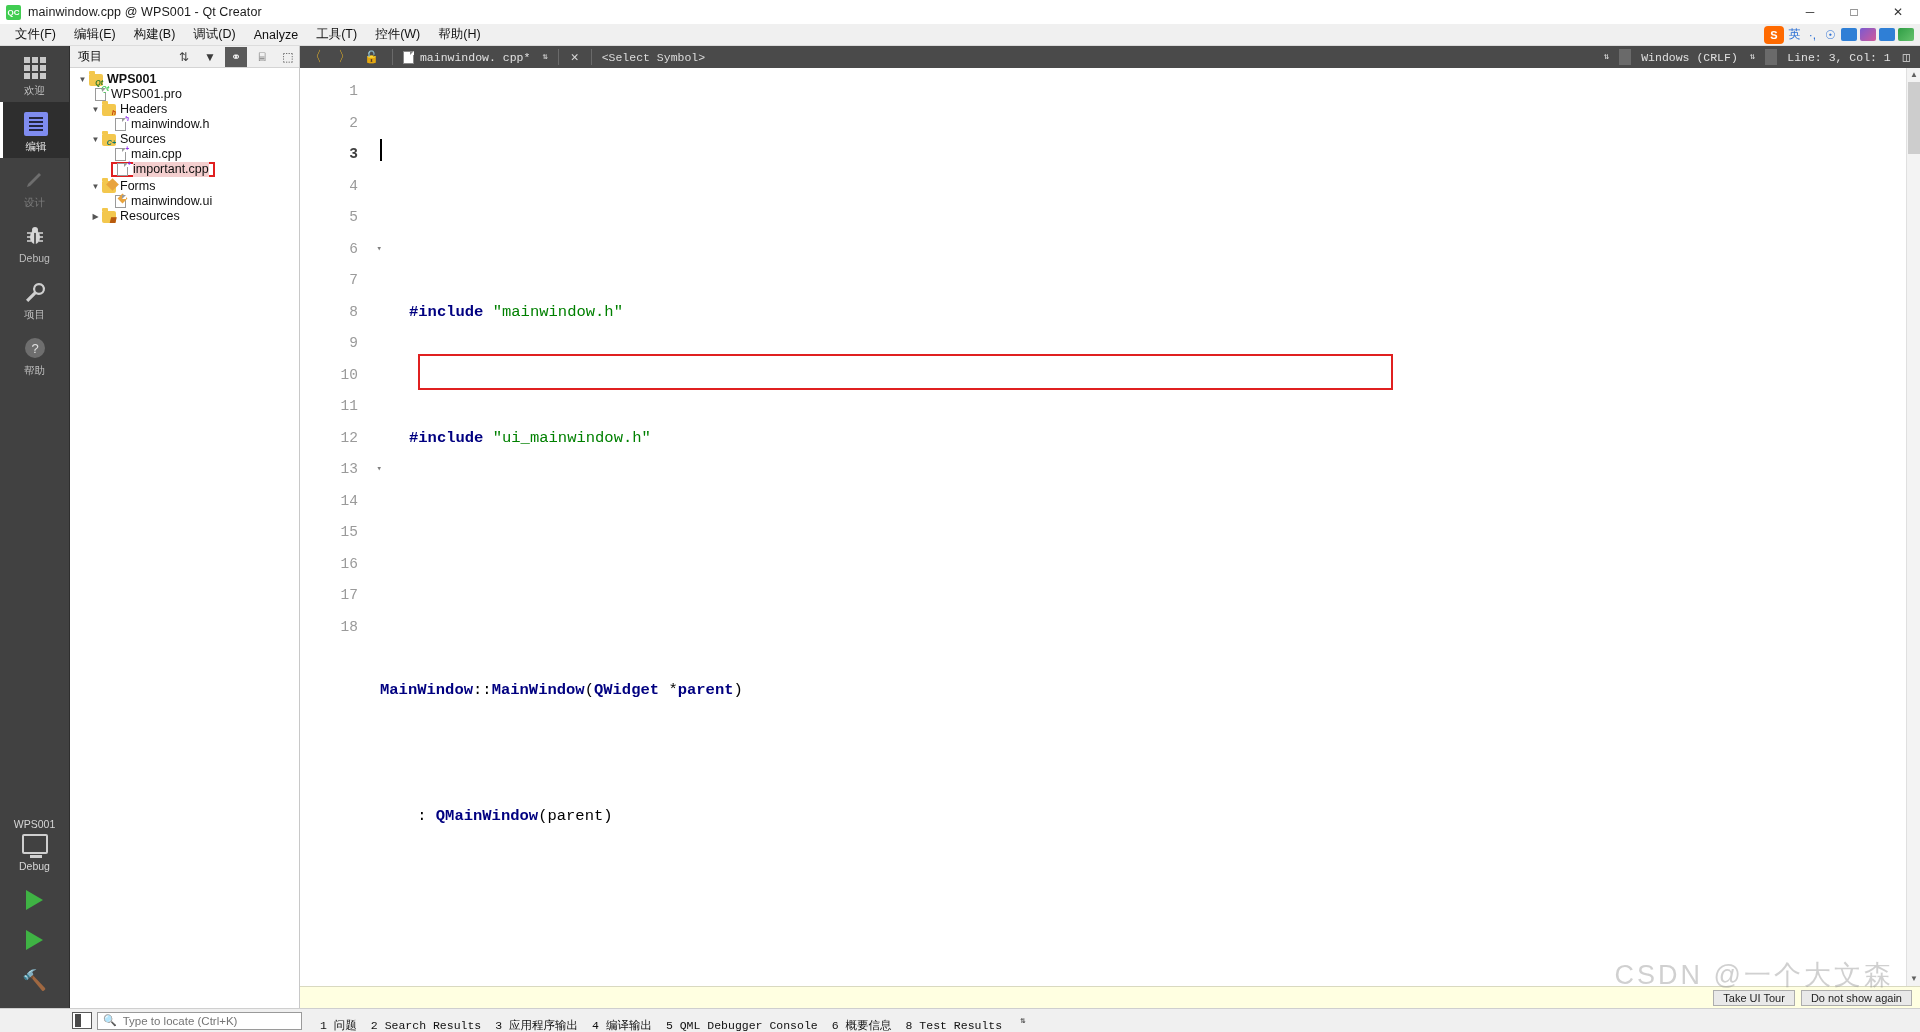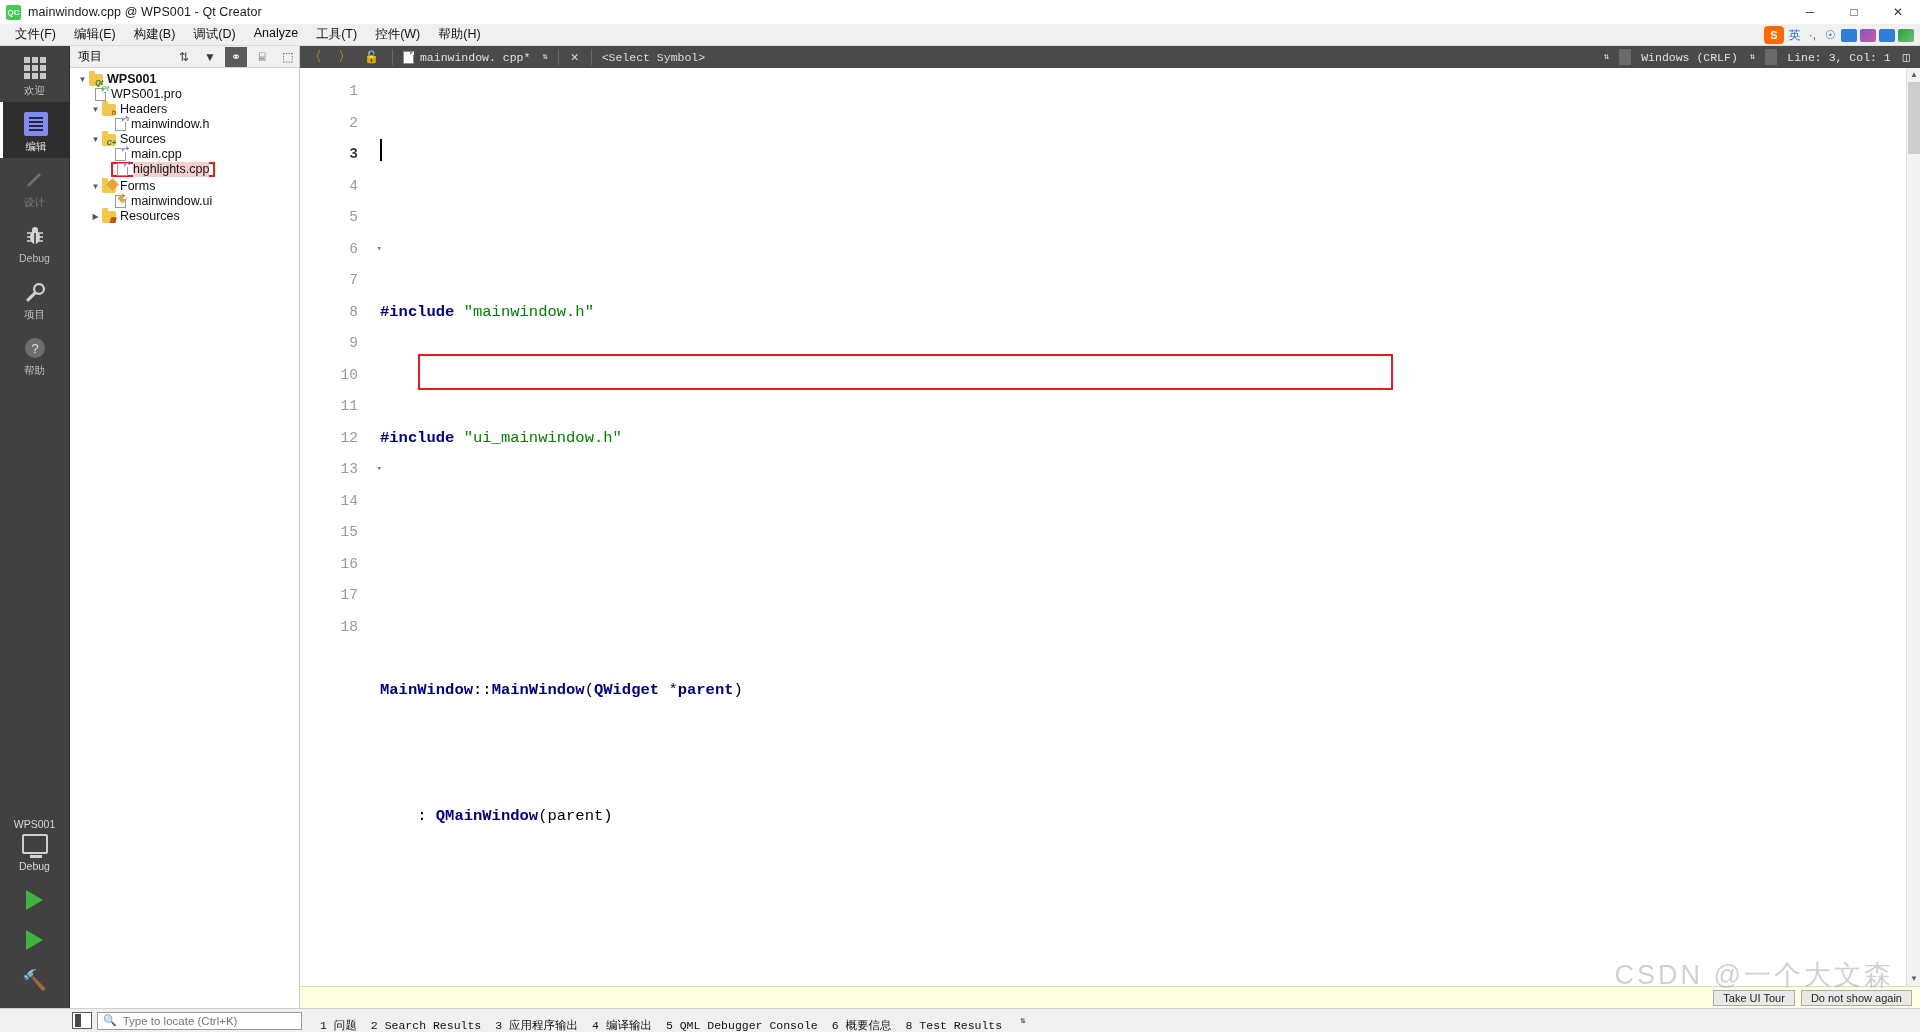--- a/index.html
+++ b/index.html
@@ -32,21 +32,21 @@
   }
   .title-text { font-size: 12.5px; color: #1a1a1a; letter-spacing: .1px; }
   .win-controls { margin-left: auto; display: flex; height: 24px; }
   .win-btn {
     width: 44px; height: 24px; display: flex; align-items: center;
     justify-content: center; color: #333; font-size: 12px;
   }
 
   
   .menubar {
-    height: 14px; background: #f0f0f0; display: flex; align-items: flex-start;
+    height: 14px; background: #f0f0f0; display: flex; align-items: center;
     padding-left: 6px; flex: 0 0 22px; border-bottom: 1px solid #dcdcdc;
   }
   .menu-item {
     font-size: 12.5px; color: #111; padding: 2px 9px; cursor: default;
     white-space: nowrap;
   }
   .ime-tray {
     margin-left: auto; display: flex; align-items: center; gap: 3px;
     padding-right: 6px; height: 22px;
   }
@@ -207,21 +207,21 @@
     position:absolute; right:-12px; top:8px; width:12px;
     font-size:9px; color:#808080; line-height:31.5px;
   }
   .code-area {
     flex: 1 1 auto; padding: 8px 0 0 10px; position: relative;
     font-family: "Liberation Mono", monospace; font-size: 15.5px;
     line-height: 31.5px; color: #000; white-space: pre; overflow: hidden;
   }
   .code-line { height: 31.5px; }
   .kw { color: #808000; font-weight: bold; }
-  .pre { color: #000080; font-weight: bold; }
+  .pre { color: #000080; font-weight: bold; margin-left: 29px; }
   .str { color: #008000; }
   .typ { color: #000080; font-weight: bold; }
   .cls { color: #000080; font-weight: bold; }
   .var { color: #000000; }
   .plain { color: #000000; }
   .caret {
     position: absolute; left: 10px; top: 71px; width: 1.5px; height: 22px;
     background: #000;
   }
   .redbox {
@@ -457,21 +457,21 @@
               <i class="tag">+</i>
             </span>
           <span class="tlabel">main.cpp</span>
         </div>
 
         <div class="trow" style="padding-left:43px">
           <span class="sel-box">
             <span class="file-ic">
                 <i class="tag">+</i>
               </span>
-            <span class="tlabel">highlights.cpp</span>
+            <span class="tlabel">important.cpp</span>
           </span>
         </div>
 
         <div class="trow" style="padding-left:19px;margin-top:2px">
           <span class="tw">▼</span>
           <span class="ficon folder forms">
               <i class="pencil-mini"></i>
             </span>
           <span class="tlabel">Forms</span>
         </div>

